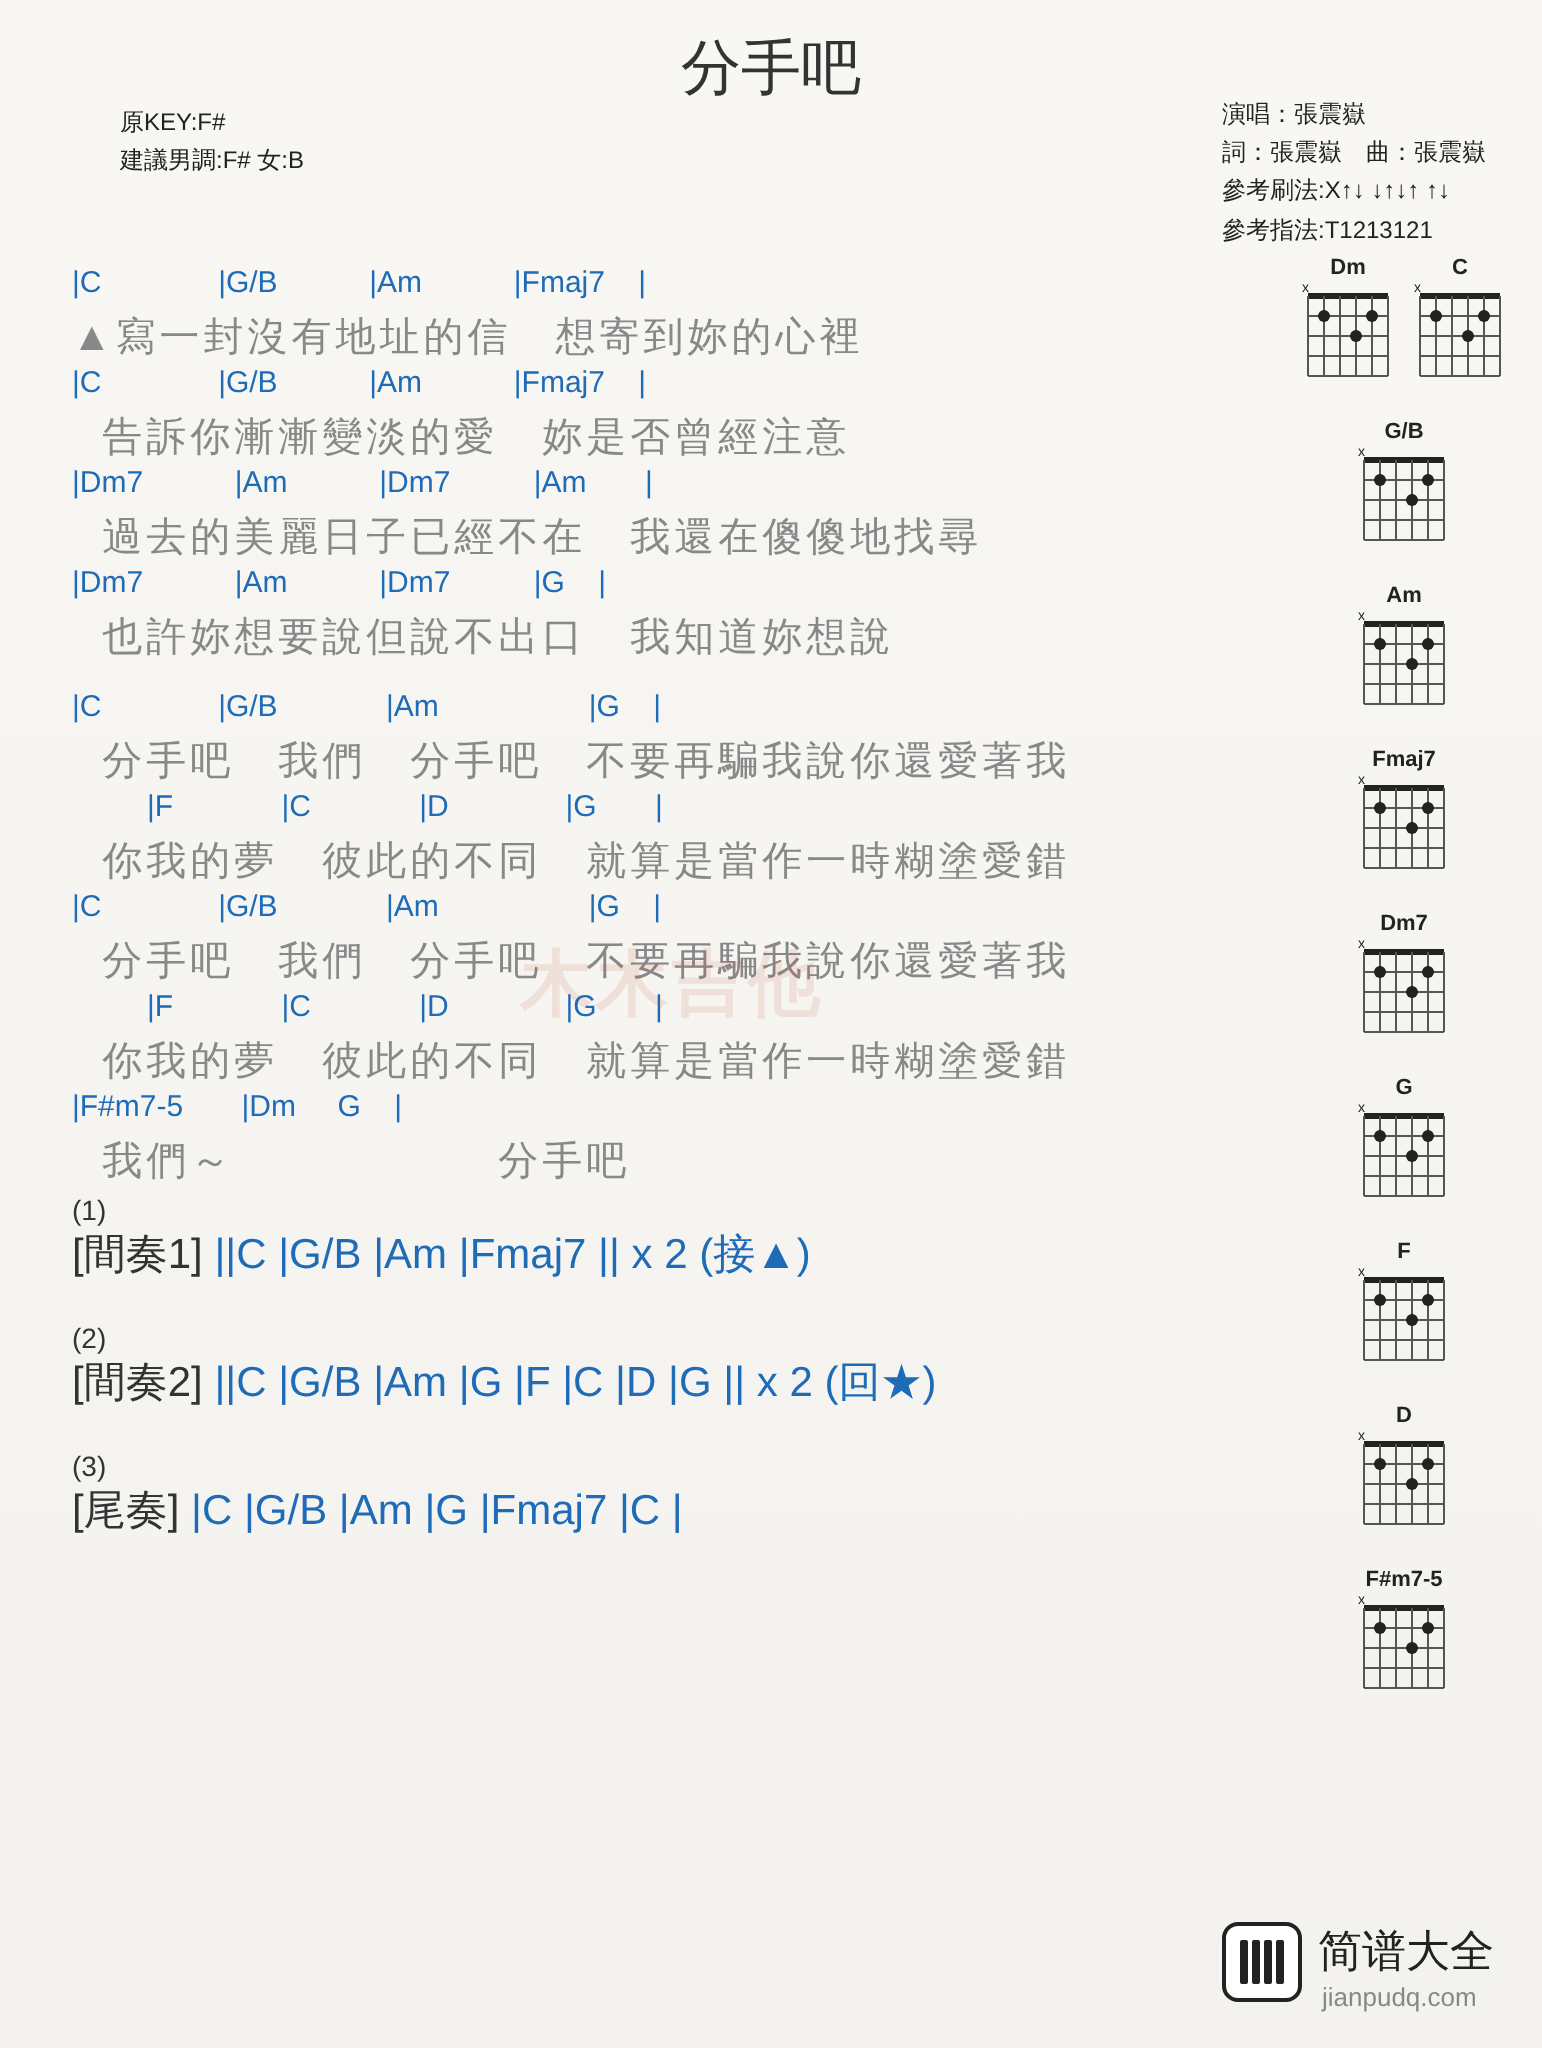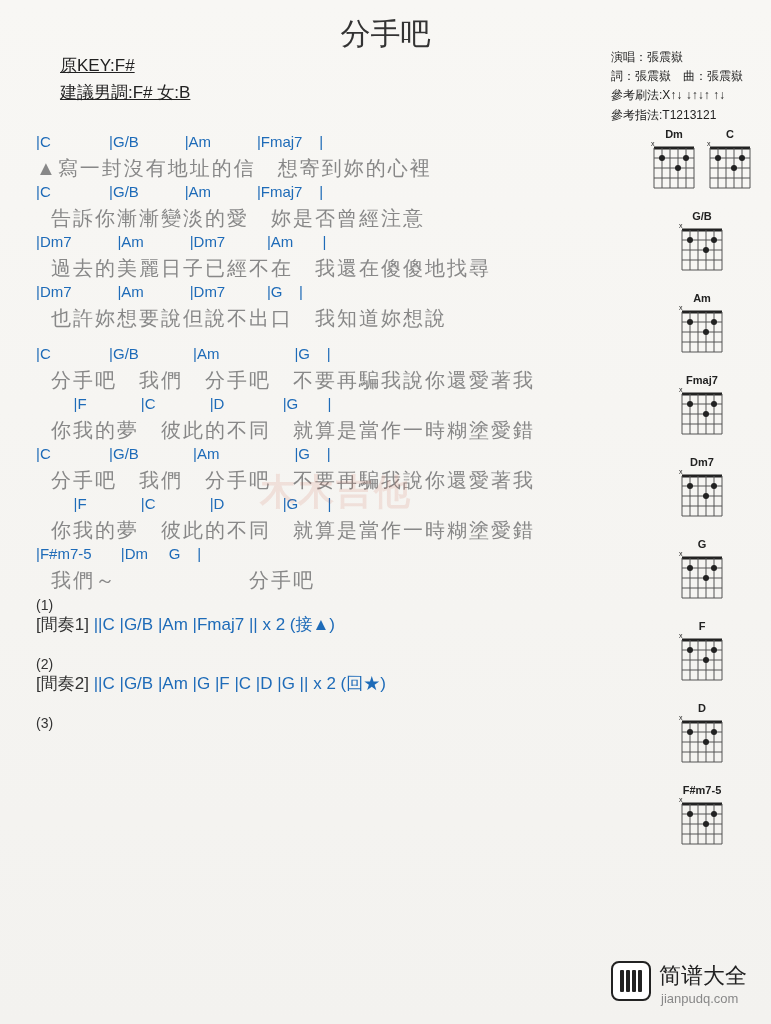--- a/index.html
+++ b/index.html
@@ -21,24 +21,23 @@
     text-align: center;
     font-size: 30px;
     color: #333;
     font-weight: 400;
     margin-bottom: 10px;
   }
   .meta-left {
     position: absolute;
     left: 60px;
     top: 52px;
-    font-size: 17px;
+    font-size: 12px;
     color: #222;
     line-height: 1.6;
-    text-decoration: underline;
   }
   .meta-right {
     position: absolute;
     right: 28px;
     top: 48px;
     font-size: 12px;
     color: #222;
     text-align: left;
     line-height: 1.6;
   }
@@ -63,21 +62,21 @@
     height: 22px;
     letter-spacing: 2px;
   }
   .section-gap { height: 12px; }
   .interlude-num {
     color: #333;
     font-size: 14px;
     margin-top: 8px;
   }
   .interlude-line {
-    font-size: 17px;
+    font-size: 21px;
     color: #333;
   }
   .interlude-line .chd { color:#1e6bb8; }
   .chord-diagrams {
     position: absolute;
     right: 26px;
     top: 128px;
     width: 86px;
   }
   .diagram {
@@ -211,20 +210,23 @@
     </div>
 
     <div class="section-gap"></div>
     <div class="interlude-num">(2)</div>
     <div class="interlude-line">
       <span>[間奏2]</span><span class="chd"> ||C   |G/B   |Am   |G   |F   |C    |D   |G   || x 2 (回★)</span>
     </div>
 
     <div class="section-gap"></div>
     <div class="interlude-num">(3)</div>
+    <div class="interlude-line">
+      <span>[尾奏]</span><span class="chd"> |C   |G/B   |Am    |G    |Fmaj7    |C    |</span>
+    </div>
 
   </div>
 
   <div class="watermark">木木吉他</div>
 
   <div class="chord-diagrams">
       <div style="display: flex; gap: 6px; justify-content: center;">
         <div class="diagram">
           <div class="diagram-label">Dm</div>
           <div class="fretboard">

